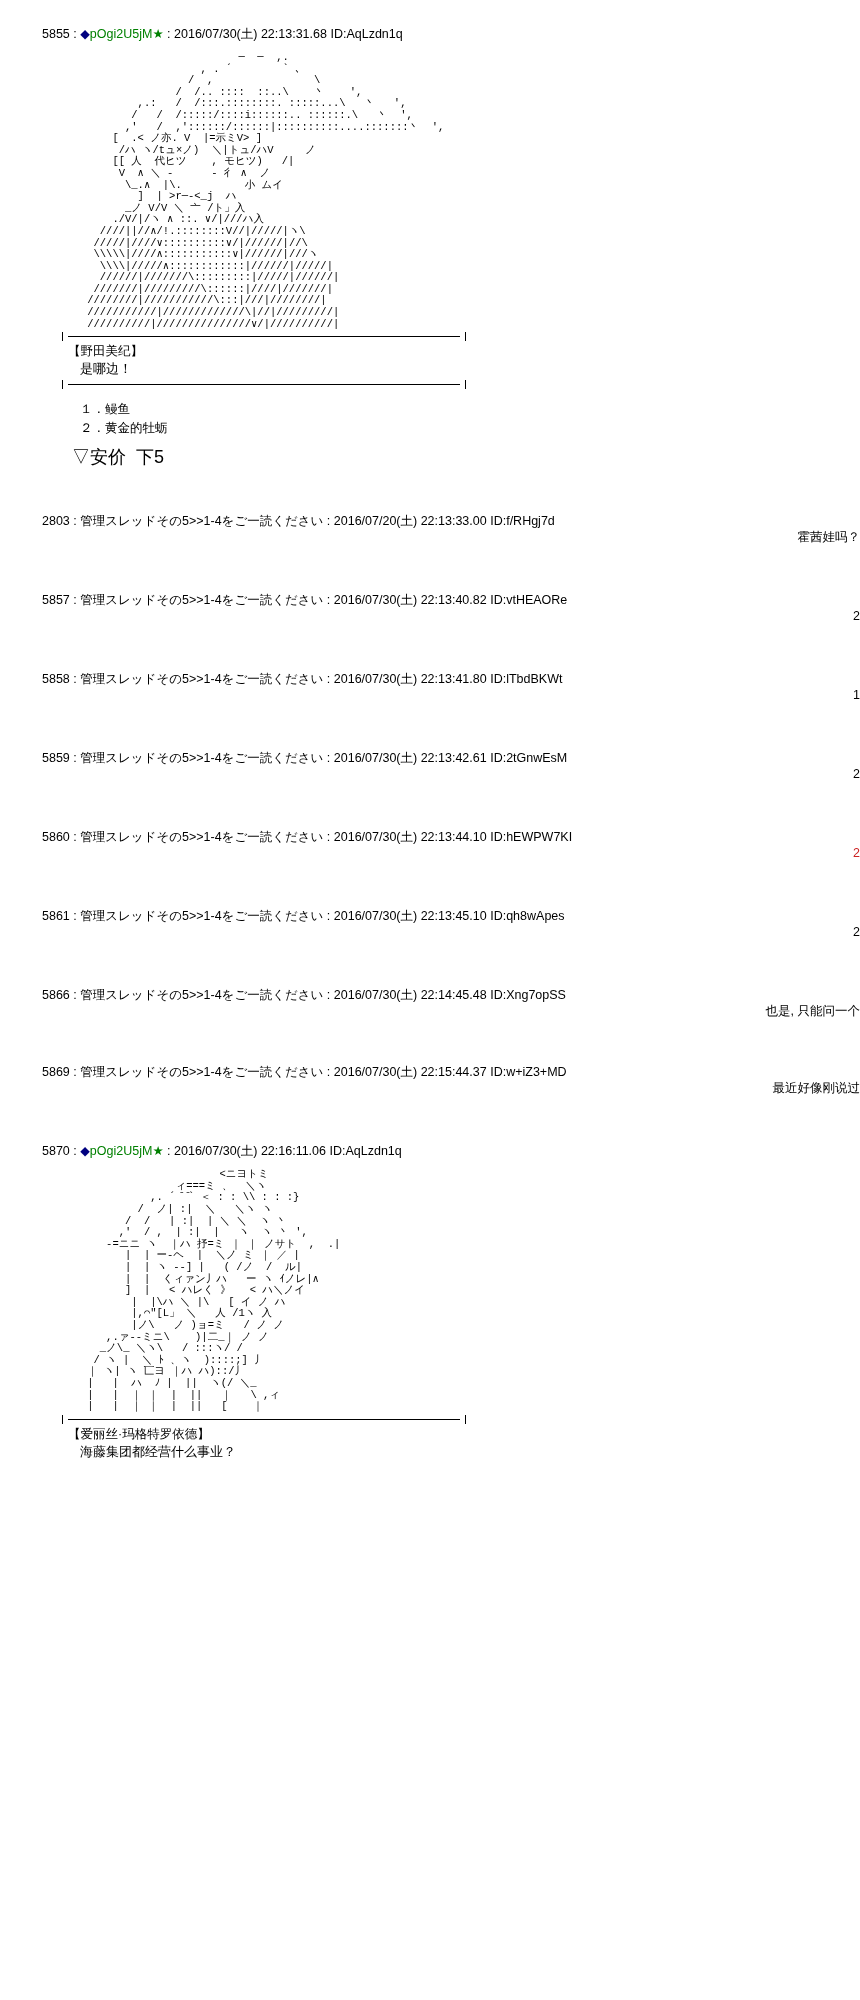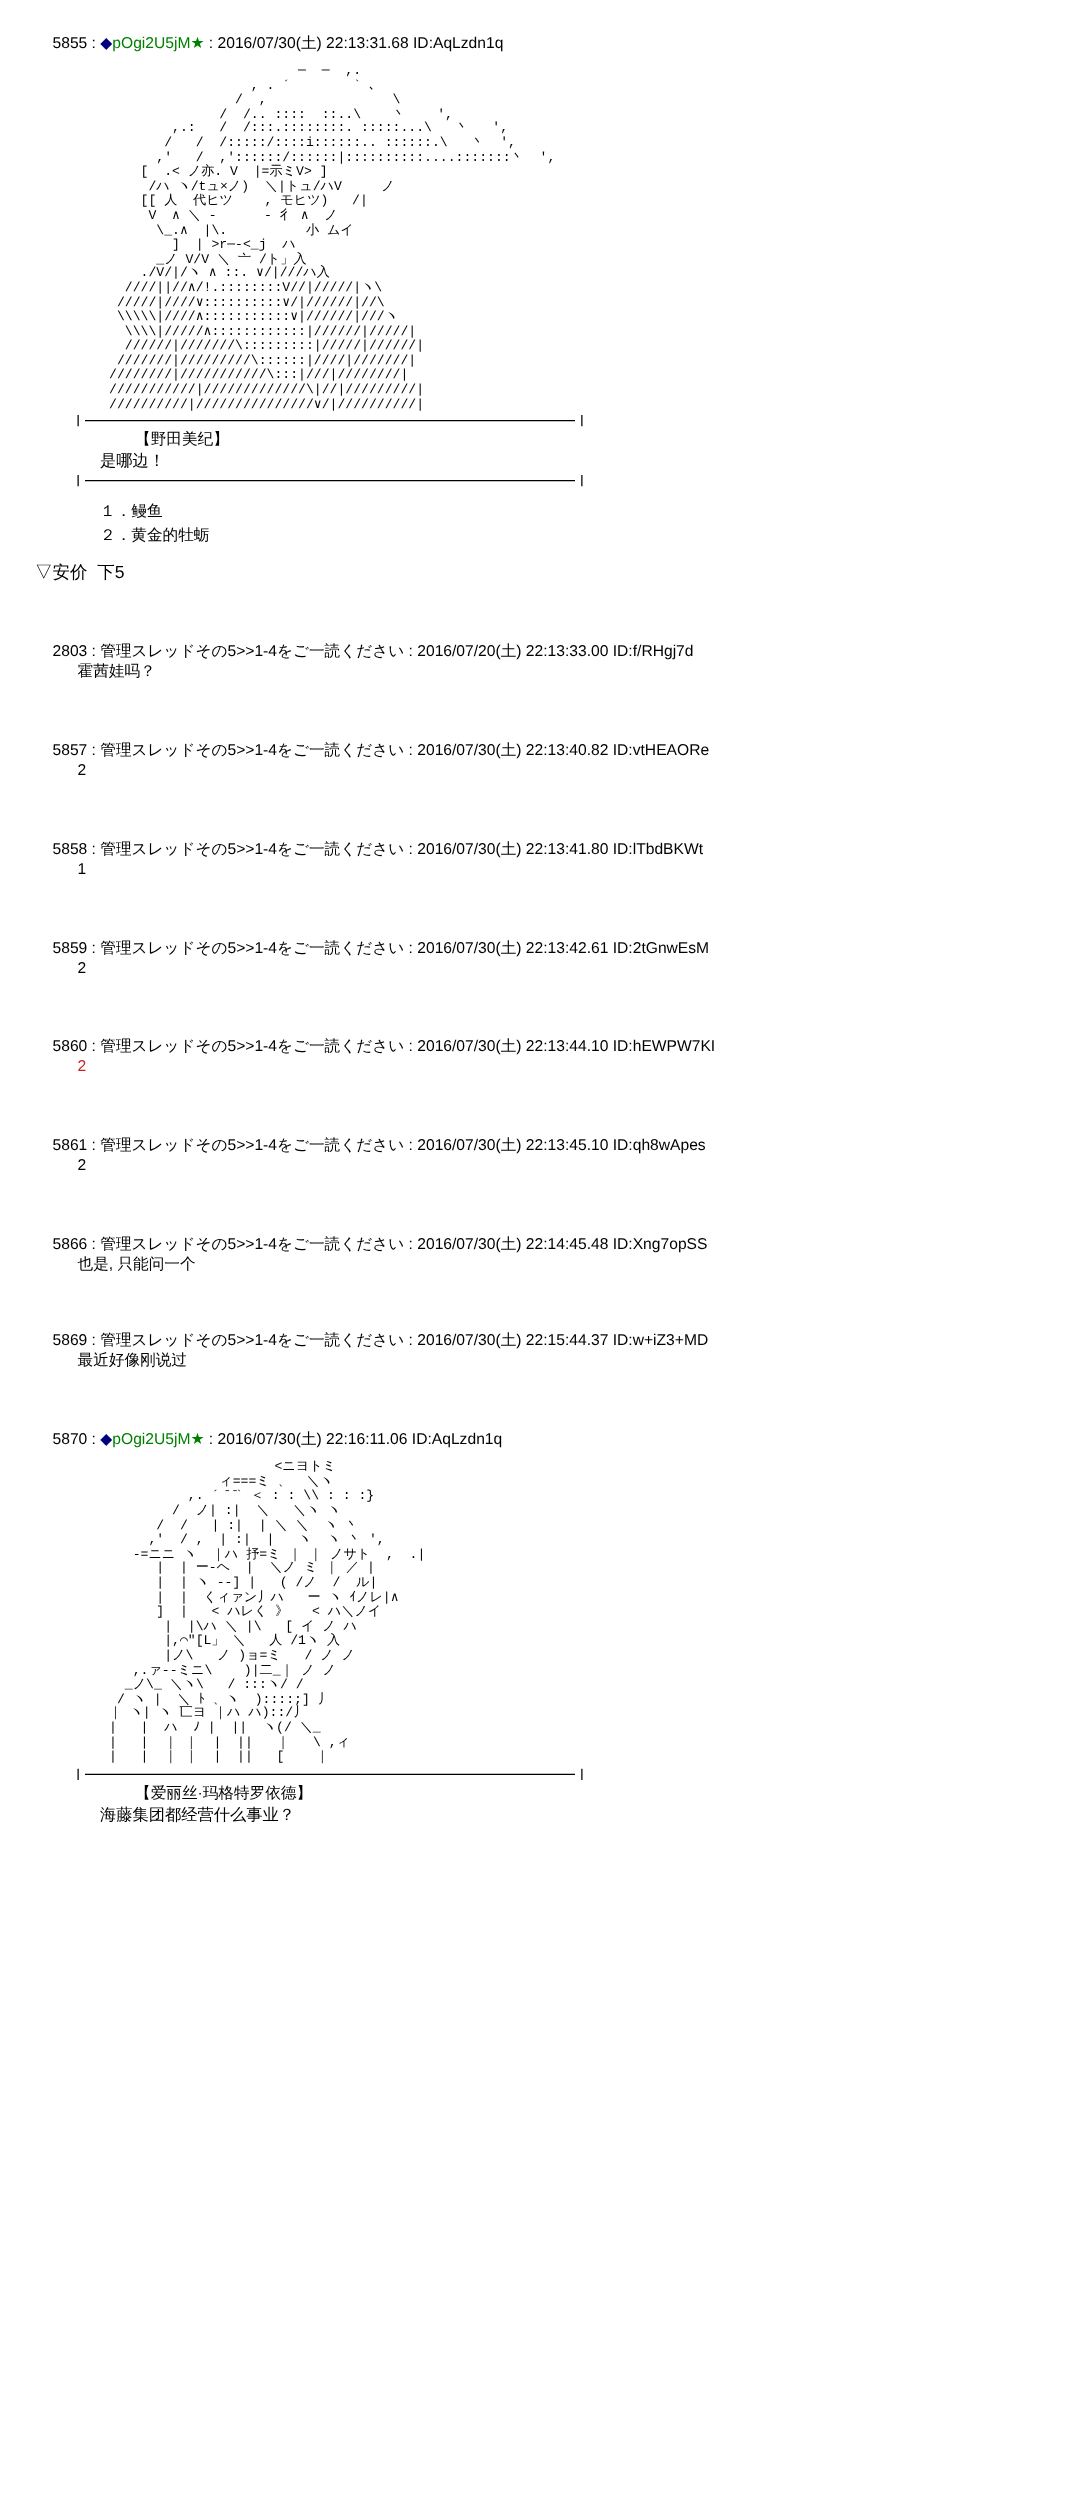--- a/index.html
+++ b/index.html
@@ -55,20 +55,21 @@
   }
   .id {
     color: #000000;
   }
   .post-body {
     font-size: 12.5px;
     line-height: 17px;
     padding-left: 62px;
     white-space: pre-wrap;
     color: #000000;
+    text-align: right;
   }
   .post-body.red {
     color: #cc2222;
   }
   .aa {
     font-family: "Liberation Mono", monospace;
     font-size: 10.5px;
     line-height: 11.6px;
     white-space: pre;
     letter-spacing: 0px;
@@ -97,38 +98,37 @@
     height: 9px;
     background: #000000;
   }
   .hr-line .bar::before { left: -6px; }
   .hr-line .bar::after { right: -6px; }
   .speaker {
     font-size: 12.5px;
     line-height: 18px;
     padding-left: 68px;
     white-space: pre-wrap;
-    margin-left: 40px;
   }
   .speech {
     font-size: 13px;
     line-height: 18px;
     padding-left: 80px;
     white-space: pre-wrap;
   }
   .choices {
     font-size: 12.5px;
     line-height: 19px;
     padding-left: 80px;
     white-space: pre-wrap;
   }
   .anchor-line {
-    font-size: 14px;
+    font-size: 18px;
     line-height: 19px;
-    padding-left: 28px;
+    padding-left: 72px;
     white-space: pre-wrap;
   }
   .gap-sm { height: 10px; }
   .gap-md { height: 22px; }
   .gap-lg { height: 46px; }
   .post-block { margin-bottom: 0; }
 </style>
 </head>
 <body>
 

